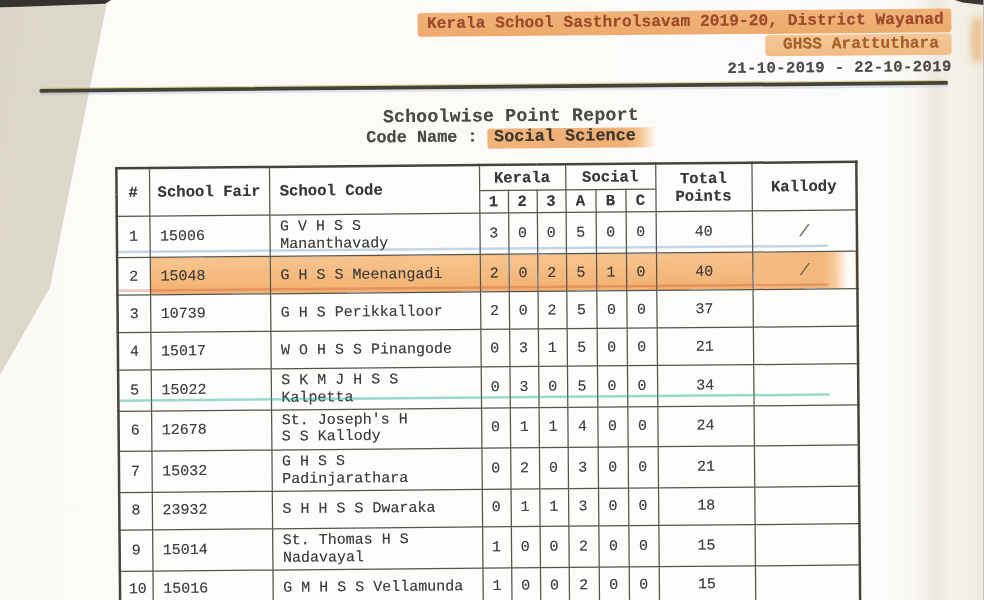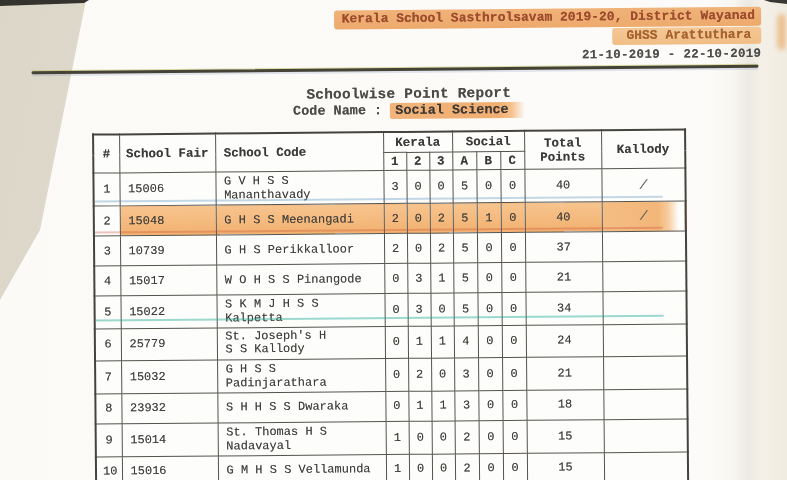--- a/index.html
+++ b/index.html
@@ -178,21 +178,21 @@
             <td class="c">3</td>
             <td class="c">0</td>
             <td class="c">5</td>
             <td class="c">0</td>
             <td class="c">0</td>
             <td class="c">34</td>
             <td class="remark"></td>
           </tr>
           <tr>
             <td class="c">6</td>
-            <td class="left">25779</td>
+            <td class="left">12678</td>
             <td class="left wrap">St. Joseph's H S S Kallody</td>
             <td class="c">0</td>
             <td class="c">1</td>
             <td class="c">1</td>
             <td class="c">4</td>
             <td class="c">0</td>
             <td class="c">0</td>
             <td class="c">24</td>
             <td class="remark"></td>
           </tr>

